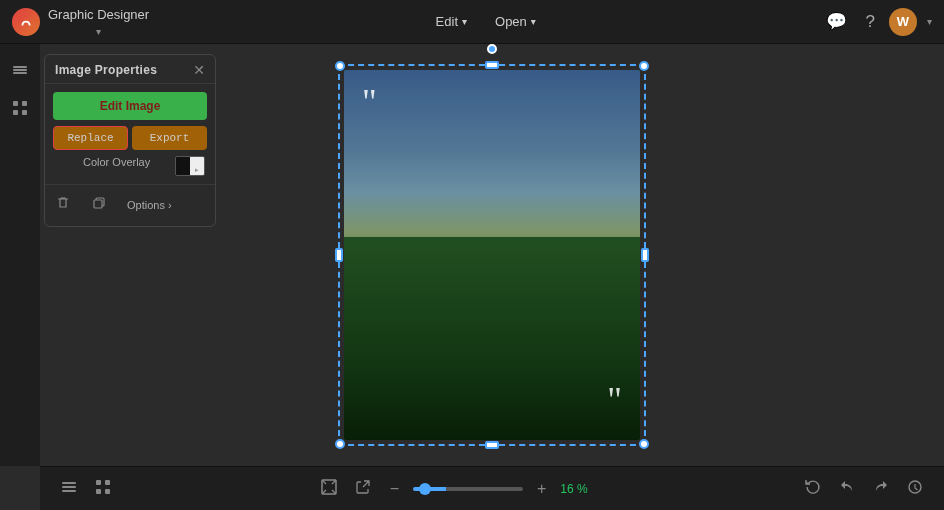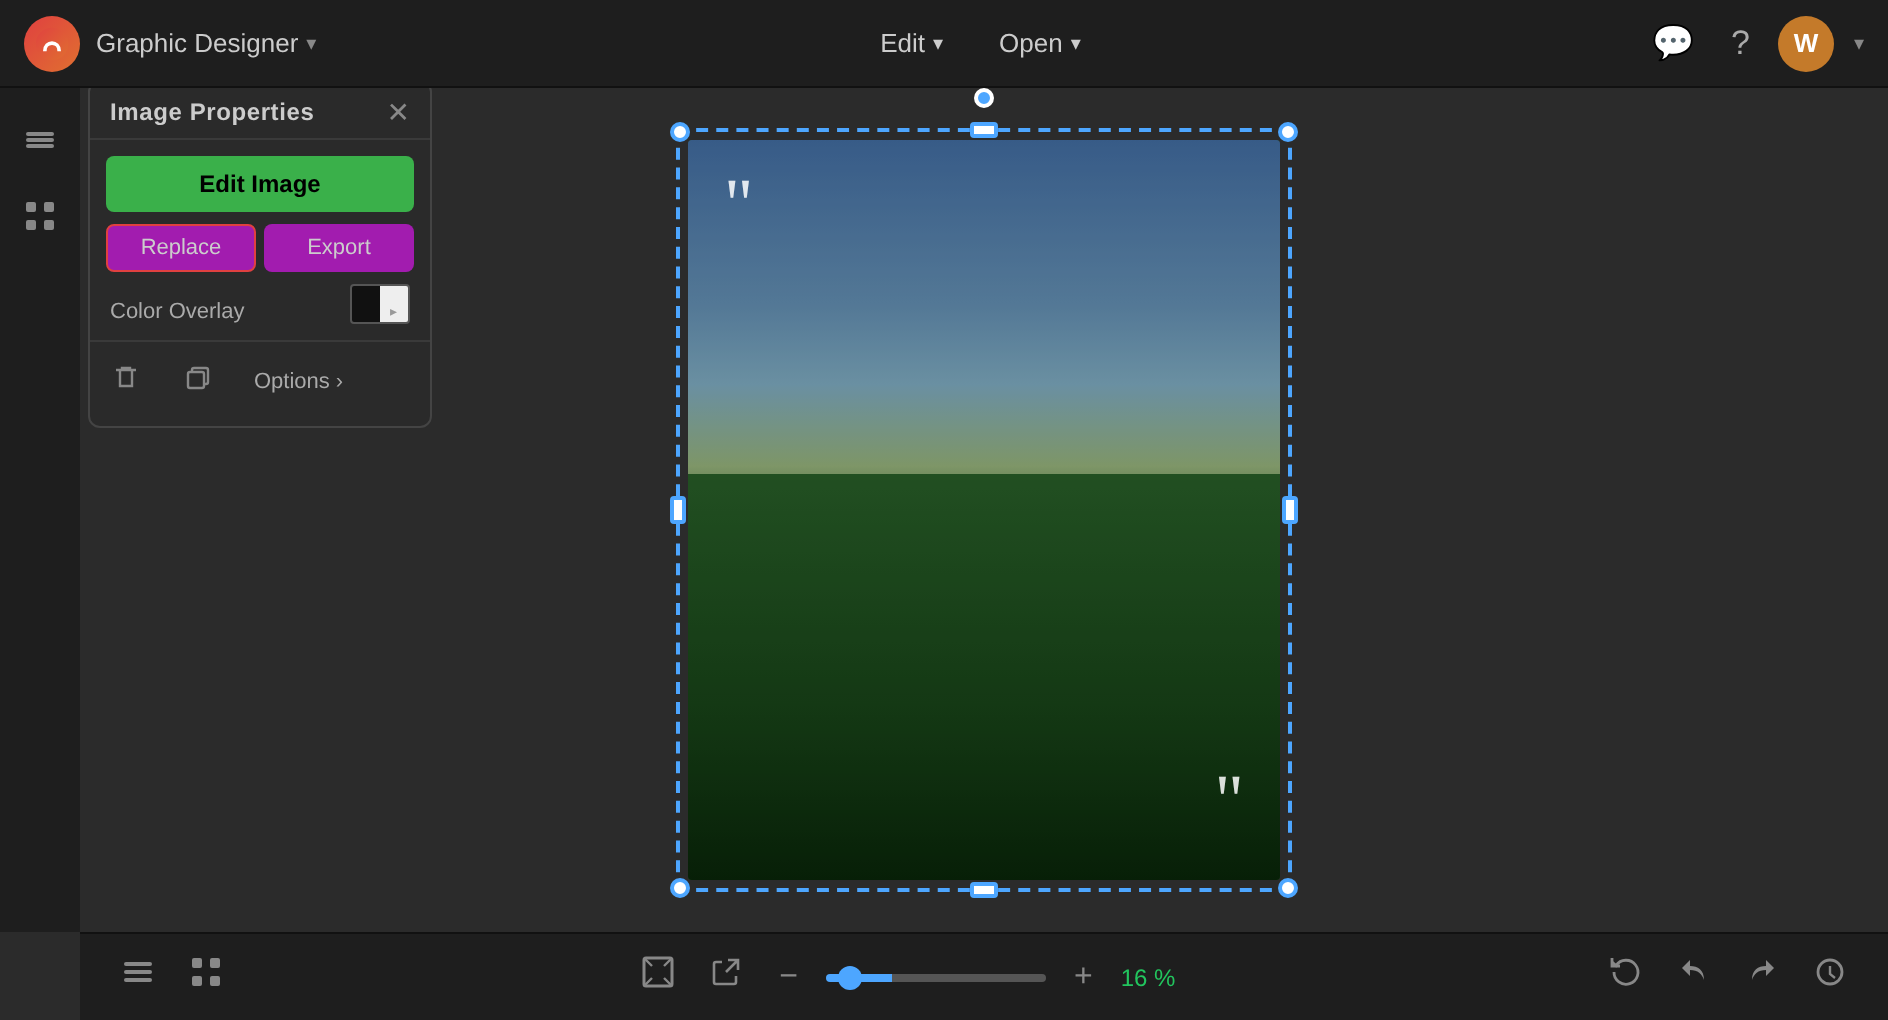--- a/index.html
+++ b/index.html
@@ -31,20 +31,21 @@
       display: flex; align-items: center; justify-content: center;
       margin-right: 8px;
       flex-shrink: 0;
     }
     .nav-logo svg { width: 18px; height: 18px; }
     .nav-brand {
       color: #ccc;
       font-size: 13px;
       display: flex; align-items: center; gap: 4px;
       cursor: pointer;
+      flex-direction: column;
     }
     .nav-brand .chevron { font-size: 10px; color: #888; }
     .nav-center {
       flex: 1;
       display: flex;
       align-items: center;
       justify-content: center;
       gap: 8px;
     }
     .nav-btn {
@@ -99,21 +100,21 @@
       border: none;
       color: #888;
       font-size: 15px;
       display: flex; align-items: center; justify-content: center;
       cursor: pointer;
     }
 
     
     .panel {
       position: absolute;
-      top: 40px;
+      top: 54px;
       left: 44px;
       width: 172px;
       background: #2a2a2a;
       border: 1px solid #444;
       border-radius: 6px;
       padding: 0 0 10px 0;
       z-index: 50;
     }
     .panel-header {
       display: flex;
@@ -133,47 +134,48 @@
       color: #888; font-size: 14px;
       cursor: pointer; padding: 0;
       line-height: 1;
     }
 
     .panel-body { padding: 8px 8px 0 8px; }
 
     .btn-edit-image {
       width: 100%;
       background: #3ab04a;
-      color: #000000;
+      color: #7f1d1d;
       border: none;
       border-radius: 4px;
       padding: 7px 0;
       font-size: 12px;
       font-weight: 600;
       cursor: pointer;
       margin-bottom: 6px;
       display: block;
       text-align: center;
     }
 
     .panel-row {
       display: flex;
       gap: 4px;
       margin-bottom: 6px;
     }
     .btn-secondary {
       flex: 1;
-      background: #a21caf;
+      background: #a16207;
       color: #ccc;
       border: 1px solid transparent;
       border-radius: 4px;
       padding: 5px 0;
       font-size: 11px;
       cursor: pointer;
       text-align: center;
+      font-family: Liberation Mono, monospace;
     }
     .btn-secondary.active {
       border-color: #e04040;
     }
 
     .btn-cutout {
       width: 100%;
       background: #3a3a3a;
       color: #ccc;
       border: none;
@@ -181,24 +183,25 @@
       padding: 5px 0;
       font-size: 11px;
       cursor: pointer;
       text-align: center;
       margin-bottom: 10px;
       display: block;
     }
 
     .prop-row {
       display: flex;
-      align-items: flex-end;
+      align-items: flex-start;
       justify-content: space-between;
       margin-bottom: 8px;
       padding: 0 2px;
+      margin-left: 28px;
     }
     .prop-label {
       color: #aaa;
       font-size: 11px;
     }
     .color-swatch {
       width: 30px; height: 20px;
       border-radius: 2px;
       border: 1px solid #555;
       cursor: pointer;

